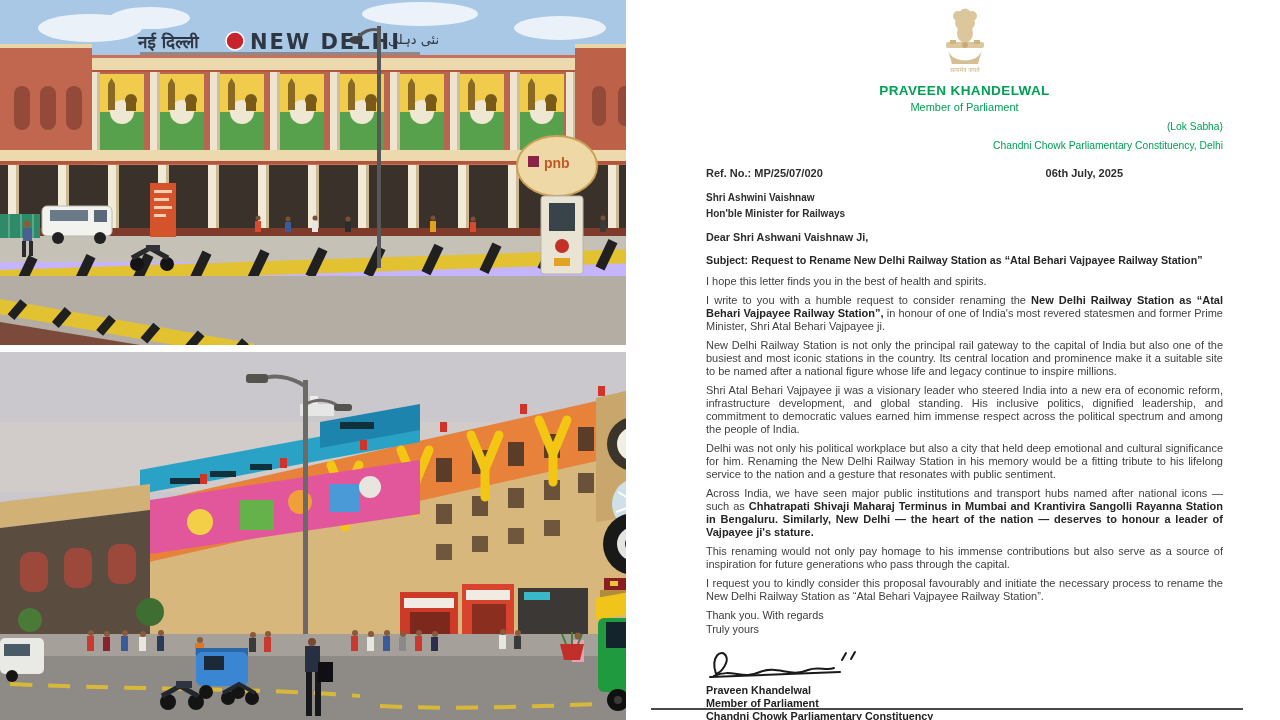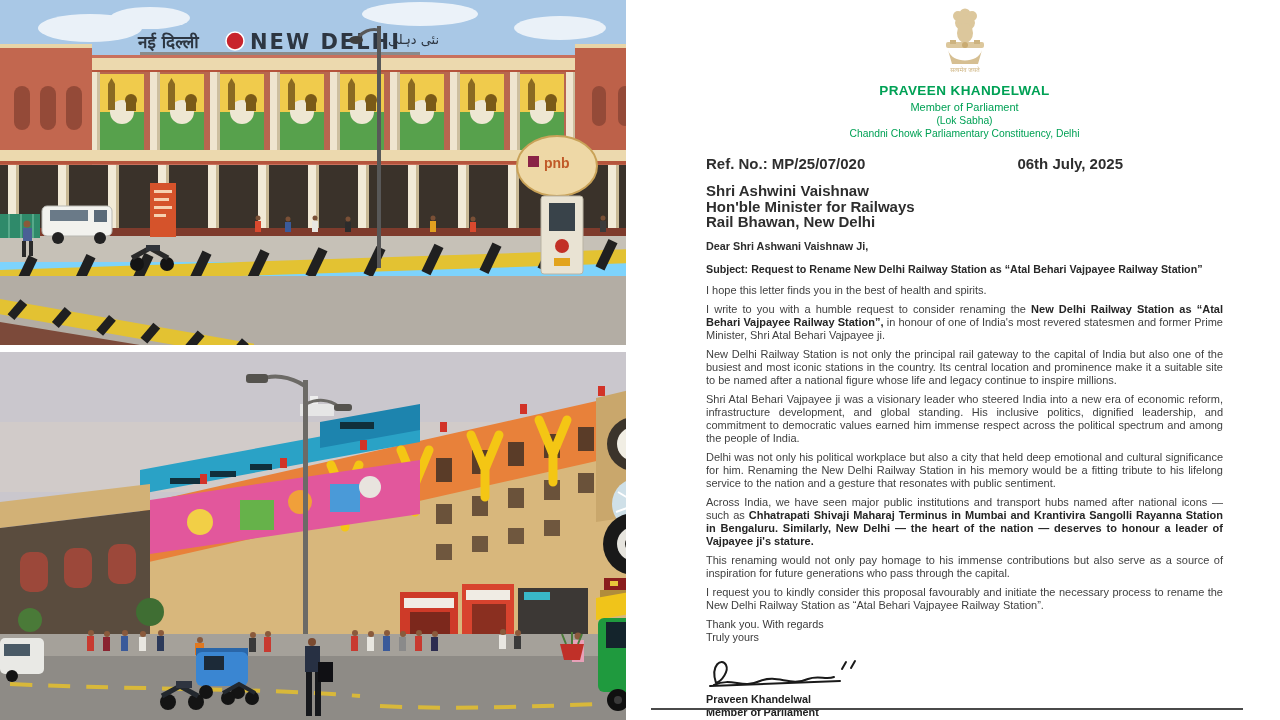--- a/index.html
+++ b/index.html
@@ -1,31 +1,31 @@
 <!DOCTYPE html>
 <html style="--green: #00a155;"><head>
 <meta charset="utf-8">
 <style>
   html,body{margin:0;padding:0;background:#fff;}
   .canvas{position:relative;width:1280px;height:720px;background:#fff;overflow:hidden;
           font-family:"Liberation Sans",sans-serif;}
-  .photo{position:absolute;overflow:hidden;background:#7dd3fc;}
+  .photo{position:absolute;overflow:hidden;background:#c4b5fd;}
   #photo-top{left:0;top:0;width:663px;height:345px;}
   #photo-bottom{left:0;top:352px;width:663px;height:368px;}
   .photo svg{display:block;}
   
   .letter{position:absolute;left:626px;top:0;width:617px;height:720px;background:#fff;color:#3c3c3c;}
   .lh{padding:6px 20px 0 80px;text-align:center;}
   .lh-name{font-size:13.5px;font-weight:bold;color:var(--green,#00a155);letter-spacing:.4px;margin-top:5px;}
   .lh-sub{font-size:11px;color:var(--green,#00a155);margin-top:3px;}
-  .lh-sub2{font-size:10.3px;color:var(--green,#00a155);margin-top:2px;}
+  .lh-sub2{font-size:10.3px;color:var(--green,#00a155);margin-top:8px;text-align:right;}
   .refrow{display:flex;justify-content:space-between;margin:16px 20px 0 80px;
-          font-weight:bold;font-size:15px;color:#2e2e2e;}
+          font-weight:bold;font-size:11px;color:#2e2e2e;}
   .refrow .date{margin-right:100px;}
-  .recipient{margin:11px 20px 0 80px;font-weight:bold;font-size:15px;line-height:15.5px;color:#2e2e2e;}
+  .recipient{margin:11px 20px 0 80px;font-weight:bold;font-size:10px;line-height:15.5px;color:#2e2e2e;}
   .salutation{margin:10px 20px 0 80px;font-weight:bold;font-size:10.8px;color:#2e2e2e;}
   .subject{margin:11px 20px 0 80px;font-weight:bold;font-size:10.7px;color:#282828;}
   .paras{margin:9px 20px 0 80px;text-align:justify;}
   .paras p{margin:0 0 6px 0;font-size:11px;line-height:13px;color:#3f3f3f;}
   .b{font-weight:bold;color:#252525;}
   .closing{margin:3px 20px 8px 80px;font-size:10.8px;line-height:13.5px;color:#3a3a3a;}
   .sig-scribble{margin:1px 0 0 76px;}
   .sig-block{margin:-2px 20px 0 80px;font-weight:bold;font-size:10.8px;line-height:13px;color:#222;}
   .footer-rule{position:absolute;left:25px;right:0;top:708px;height:2px;background:#4a4a4a;}
 </style>
@@ -521,21 +521,20 @@
     </div>
 
     <div class="refrow">
       <span>Ref. No.: MP/25/07/020</span>
       <span class="date">06th July, 2025</span>
     </div>
 
     <div class="recipient">
         <div>Shri Ashwini Vaishnaw</div>
         <div>Hon'ble Minister for Railways</div>
-        <div>Rail Bhawan,  New Delhi</div>
       </div>
 
     <div class="salutation">Dear Shri Ashwani Vaishnaw Ji,</div>
 
     <div class="subject">Subject: Request to Rename New Delhi Railway Station as “Atal Behari Vajpayee Railway Station”</div>
 
     <div class="paras">
         <p><span>I hope this letter finds you in the best of health and spirits.</span></p>
         <p><span>I write to you with a humble request to consider renaming the </span><span class="b">New Delhi Railway Station as “Atal Behari Vajpayee Railway Station”,</span><span> in honour of one of India's most revered statesmen and former Prime Minister, Shri Atal Behari Vajpayee ji.</span></p>
         <p><span>New Delhi Railway Station is not only the principal rail gateway to the capital of India but also one of the busiest and most iconic stations in the country. Its central location and prominence make it a suitable site to be named after a national figure whose life and legacy continue to inspire millions.</span></p>

